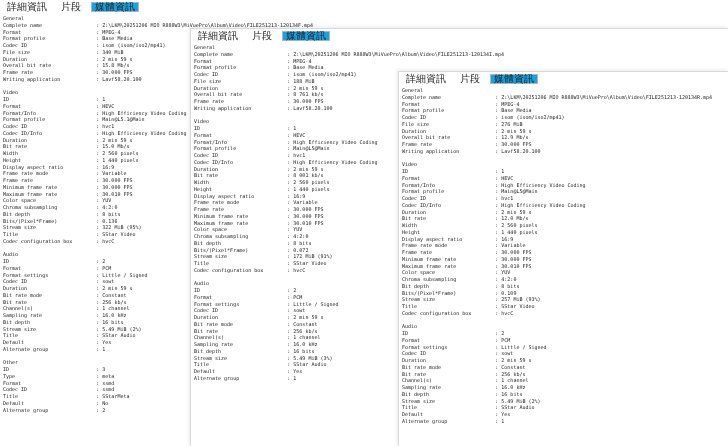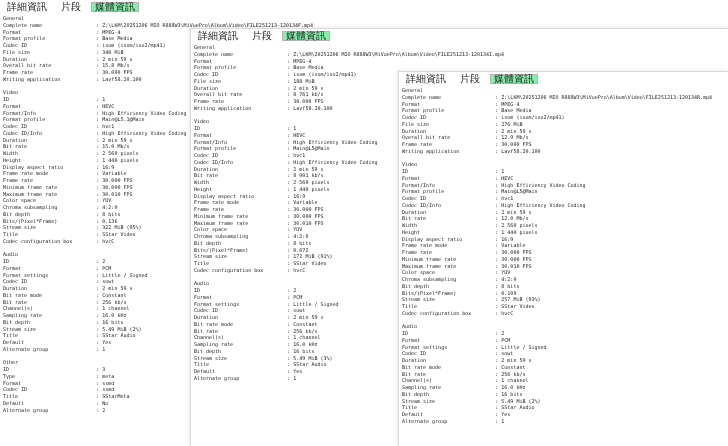--- a/index.html
+++ b/index.html
@@ -4,21 +4,21 @@
 <style>
   html,body{margin:0;padding:0;background:#ffffff;}
   body{width:728px;height:446px;overflow:hidden;position:relative;
        font-family:"DejaVu Sans",sans-serif;}
   .win{position:absolute;background:#ffffff;}
   .win.overlap{border-left:1px solid #d9d9d9;border-top:1px solid #d9d9d9;
                box-shadow:-2px -2px 3px rgba(0,0,0,0.06);}
   .tabbar{display:flex;align-items:flex-start;gap:6px;padding:2px 0 0 3px;height:11px;}
   .tab{font-size:10px;line-height:8px;color:#222;padding:0 3px;border:1px solid transparent;
        white-space:nowrap;cursor:default;}
-  .tab.selected{background:#86efac;border:1px solid #b5b5b5;}
+  .tab.selected{background:#0ea5e9;border:1px solid #b5b5b5;}
   pre.info{font-family:"DejaVu Sans Mono",monospace;font-size:5px;line-height:6.75px;
            color:#1c1c1c;margin:2px 0 0 3px;white-space:pre;}
 </style>
 </head>
 <body>
 
 <div class="win" style="left:0;top:0;width:728px;height:446px;z-index:1;">
   <div class="tabbar">
     <span class="tab">詳細資訊</span>
     <span class="tab">片段</span>

